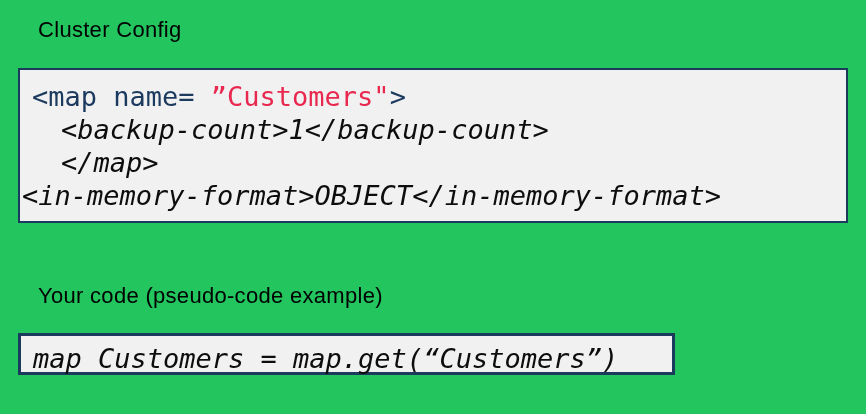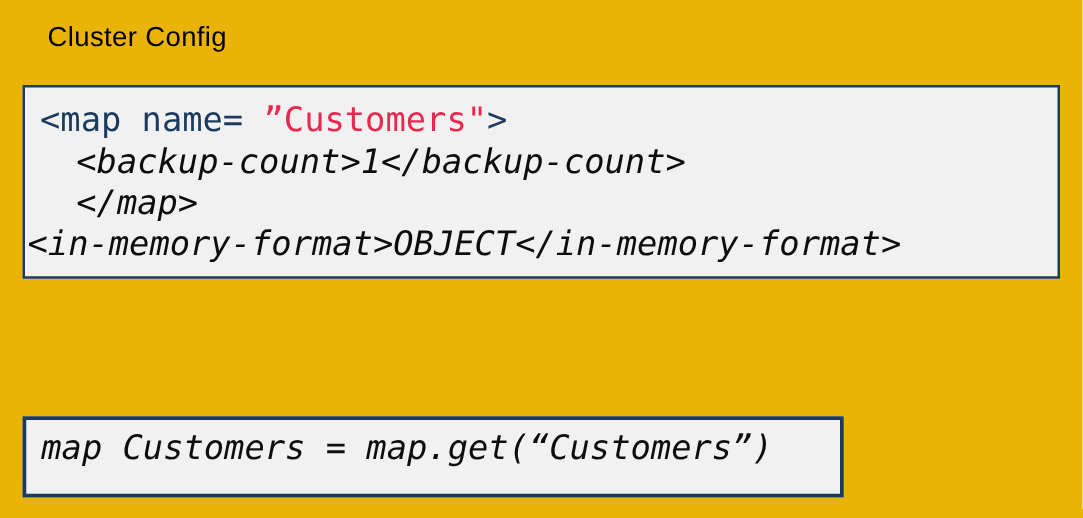--- a/index.html
+++ b/index.html
@@ -4,21 +4,21 @@
 <style>
   html, body {
     margin: 0;
     padding: 0;
     background: #ffffff;
   }
   .page {
     position: relative;
     width: 866px;
     height: 414px;
-    background: #eab308;
+    background: #22c55e;
     overflow: hidden;
     font-family: "Liberation Sans", "DejaVu Sans", sans-serif;
   }
   .section-title {
     position: absolute;
     left: 38px;
     font-size: 22px;
     line-height: 27px;
     letter-spacing: 0.3px;
     color: #000000;
@@ -41,21 +41,21 @@
     left: 18px;
     top: 68px;
     width: 830px;
     height: 155px;
     padding: 10px 0 8px 0;
   }
   #code2 {
     left: 18px;
     top: 333px;
     width: 657px;
-    height: 65px;
+    height: 42px;
     border-width: 3px;
     padding: 6px 0 10px 12px;
   }
   .cl {
     white-space: pre;
   }
   #code1 .cl:nth-child(1) { padding-left: 12px; }
   #code1 .cl:nth-child(2) { padding-left: 41px; }
   #code1 .cl:nth-child(3) { padding-left: 41px; }
   #code1 .cl:nth-child(4) { padding-left: 2px; }
@@ -70,17 +70,18 @@
 <div class="page">
   <div class="section-title" id="title1">Cluster Config</div>
 
   <div class="codebox" id="code1">
       <div class="cl"><span class="seg-navy">&lt;map name= </span><span class="seg-red">”Customers"</span><span class="seg-navy">&gt;</span></div>
       <div class="cl"><span class="seg-black">&lt;backup-count&gt;1&lt;/backup-count&gt;</span></div>
       <div class="cl"><span class="seg-black">&lt;/map&gt;</span></div>
       <div class="cl"><span class="seg-black">&lt;in-memory-format&gt;OBJECT&lt;/in-memory-format&gt;</span></div>
     </div>
 
+  <div class="section-title" id="title2">Your code (pseudo-code example)</div>
 
   <div class="codebox" id="code2">
       <div class="cl"><span class="seg-black">map Customers = map.get(“Customers”)</span></div>
     </div>
 </div>
 
 </body></html>

